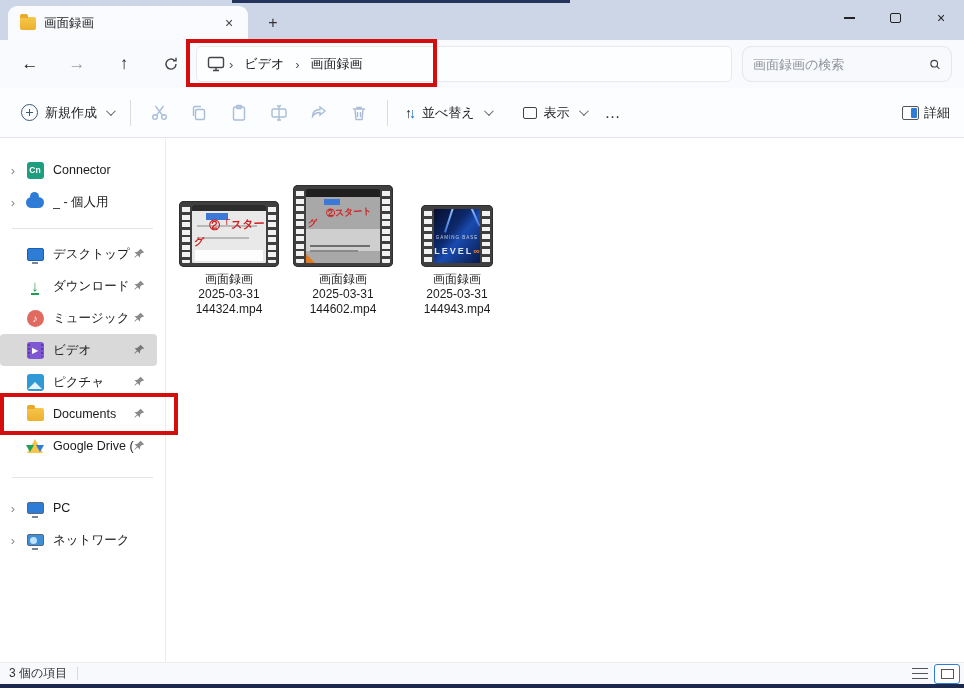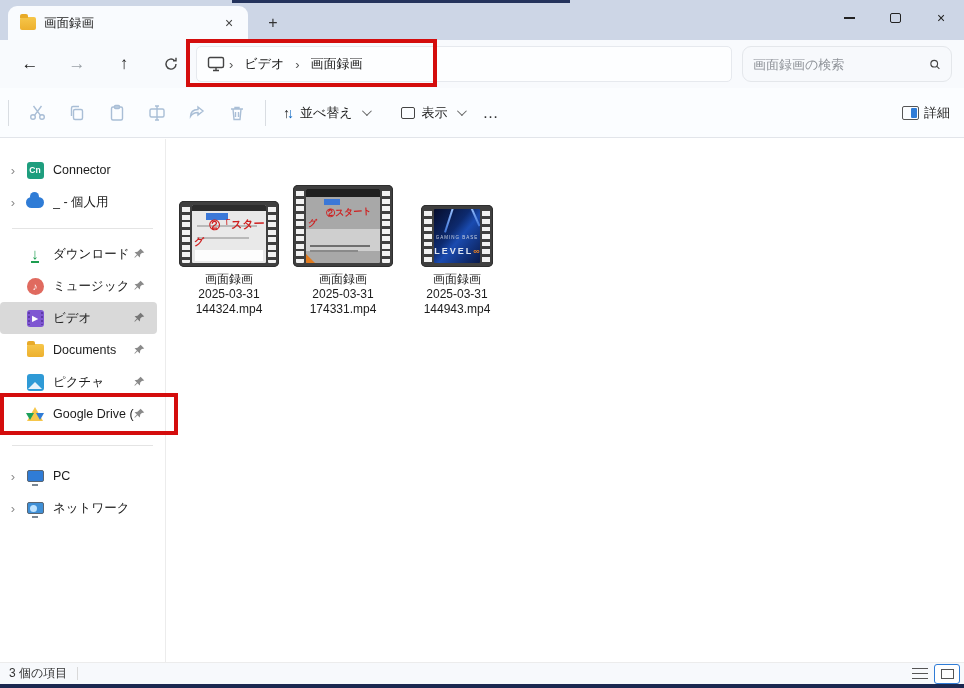--- a/index.html
+++ b/index.html
@@ -199,20 +199,25 @@
   </div>
   <div class="searchbox">
     <input type="text" placeholder="画面録画の検索" style="">
     <svg class="line" width="15" height="15" viewBox="0 0 15 15">
       <circle cx="6.5" cy="6.5" r="4.2"></circle>
         <path d="M9.8 9.8 L13 13"></path>
     </svg>
   </div>
 
   <div class="toolbar">
+    <div class="tb-btn" style="margin-left:12px">
+      <span class="plus-circle"></span>
+      <span>新規作成</span>
+      <span class="chev"></span>
+    </div>
     <div class="tb-sep"></div>
     <div class="tb-ic pale">
       <svg width="19" height="19" viewBox="0 0 19 19" fill="none" stroke="currentColor" stroke-width="1.4">
         <circle cx="5" cy="14" r="2.3"></circle>
           <circle cx="14" cy="14" r="2.3"></circle>
           <path d="M6.5 12.4 L13.5 3 M12.5 12.4 L5.5 3"></path>
       </svg>
     </div>
     <div class="tb-ic pale">
       <svg width="18" height="18" viewBox="0 0 18 18" fill="none" stroke="currentColor" stroke-width="1.4">
@@ -273,20 +278,30 @@
         <span class="sb-chev">›</span>
         <span class="sb-ic">
             <span class="ic-cloud"></span>
           </span>
         <span class="sb-label">_ - 個人用</span>
       </div>
       <div class="sb-div"></div>
       <div class="sb-row">
         <span class="sb-chev"></span>
         <span class="sb-ic">
+            <span class="ic-desktop"></span>
+          </span>
+        <span class="sb-label">デスクトップ</span>
+        <span class="sb-pin"><svg width="11" height="11" viewBox="0 0 12 12" fill="#8a8a8a">
+              <path d="M7.2 0.8 L11.2 4.8 L8.6 5.4 L6.8 7.2 L6.4 10.4 L3.8 7.8 L1 10.6 L0.4 10 L3.2 7.2 L0.6 4.6 L3.8 4.2 L5.6 2.4 Z"></path>
+            </svg></span>
+      </div>
+      <div class="sb-row">
+        <span class="sb-chev"></span>
+        <span class="sb-ic">
             <span class="ic-download">↓</span>
           </span>
         <span class="sb-label">ダウンロード</span>
         <span class="sb-pin"><svg width="11" height="11" viewBox="0 0 12 12" fill="#8a8a8a">
               <path d="M7.2 0.8 L11.2 4.8 L8.6 5.4 L6.8 7.2 L6.4 10.4 L3.8 7.8 L1 10.6 L0.4 10 L3.2 7.2 L0.6 4.6 L3.8 4.2 L5.6 2.4 Z"></path>
             </svg></span>
       </div>
       <div class="sb-row">
         <span class="sb-chev"></span>
         <span class="sb-ic">
@@ -303,33 +318,33 @@
             <span class="ic-box ic-video">▶</span>
           </span>
         <span class="sb-label">ビデオ</span>
         <span class="sb-pin"><svg width="11" height="11" viewBox="0 0 12 12" fill="#777">
               <path d="M7.2 0.8 L11.2 4.8 L8.6 5.4 L6.8 7.2 L6.4 10.4 L3.8 7.8 L1 10.6 L0.4 10 L3.2 7.2 L0.6 4.6 L3.8 4.2 L5.6 2.4 Z"></path>
             </svg></span>
       </div>
       <div class="sb-row">
         <span class="sb-chev"></span>
         <span class="sb-ic">
+            <span class="ic-box ic-pictures"></span>
+          </span>
+        <span class="sb-label">ピクチャ</span>
+        <span class="sb-pin"><svg width="11" height="11" viewBox="0 0 12 12" fill="#8a8a8a">
+              <path d="M7.2 0.8 L11.2 4.8 L8.6 5.4 L6.8 7.2 L6.4 10.4 L3.8 7.8 L1 10.6 L0.4 10 L3.2 7.2 L0.6 4.6 L3.8 4.2 L5.6 2.4 Z"></path>
+            </svg></span>
+      </div>
+      <div class="sb-row">
+        <span class="sb-chev"></span>
+        <span class="sb-ic">
             <span class="ic-folder"></span>
           </span>
         <span class="sb-label">Documents</span>
-        <span class="sb-pin"><svg width="11" height="11" viewBox="0 0 12 12" fill="#8a8a8a">
-              <path d="M7.2 0.8 L11.2 4.8 L8.6 5.4 L6.8 7.2 L6.4 10.4 L3.8 7.8 L1 10.6 L0.4 10 L3.2 7.2 L0.6 4.6 L3.8 4.2 L5.6 2.4 Z"></path>
-            </svg></span>
-      </div>
-      <div class="sb-row">
-        <span class="sb-chev"></span>
-        <span class="sb-ic">
-            <span class="ic-box ic-pictures"></span>
-          </span>
-        <span class="sb-label">ピクチャ</span>
         <span class="sb-pin"><svg width="11" height="11" viewBox="0 0 12 12" fill="#8a8a8a">
               <path d="M7.2 0.8 L11.2 4.8 L8.6 5.4 L6.8 7.2 L6.4 10.4 L3.8 7.8 L1 10.6 L0.4 10 L3.2 7.2 L0.6 4.6 L3.8 4.2 L5.6 2.4 Z"></path>
             </svg></span>
       </div>
       <div class="sb-row">
         <span class="sb-chev"></span>
         <span class="sb-ic">
             <span class="ic-gdrive"></span>
           </span>
         <span class="sb-label">Google Drive (G:</span>
@@ -388,21 +403,21 @@
               <div class="scr-panel" style="top:40px; height:22px; background:#cfcfcf;"></div>
               <div class="scr-line" style="left:4px; top:56px; width:60px; background:#6f6f6f;"></div>
               <div class="scr-line" style="left:4px; top:61px; width:48px; background:#8a8a8a;"></div>
               <div class="tri-orange"></div>
             </div>
           </div>
         </div>
         <div class="file-label">
           <div>画面録画</div>
           <div>2025-03-31</div>
-          <div>174331.mp4</div>
+          <div>144602.mp4</div>
         </div>
       </div>
 
       <div class="tile">
         <div class="frame-slot">
           <div class="film f3">
             <div class="screen">
               <div class="bolt" style="left:14px; top:-2px; height:26px; transform:rotate(18deg);"></div>
               <div class="bolt" style="left:40px; top:-4px; height:22px; transform:rotate(-24deg);"></div>
               <div class="bolt" style="left:55px; top:2px; height:18px; transform:rotate(30deg);"></div>

